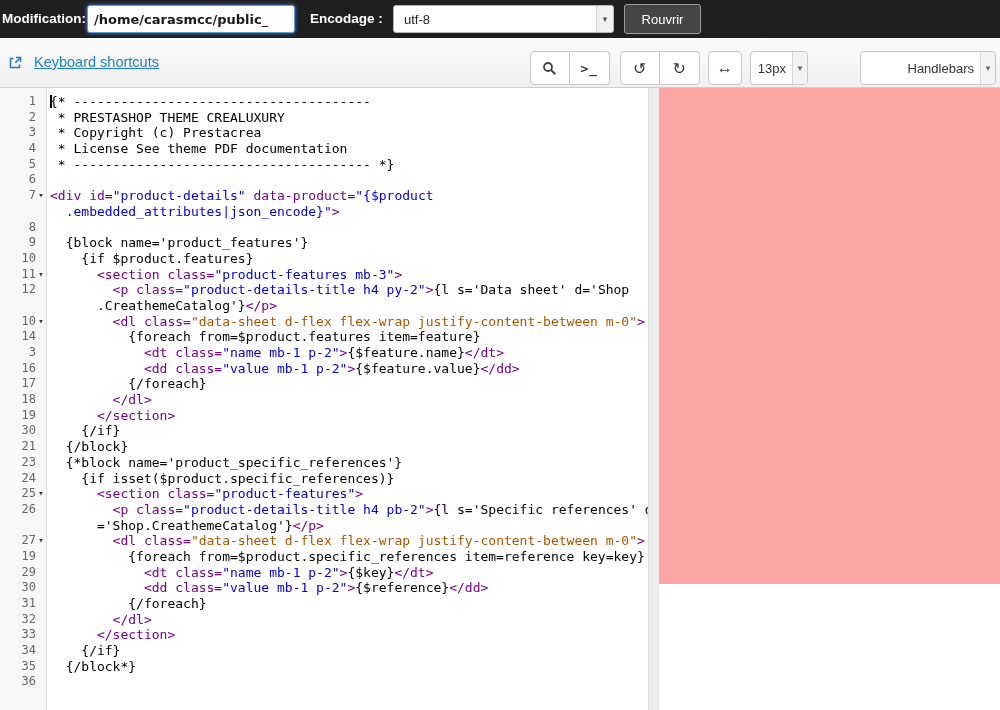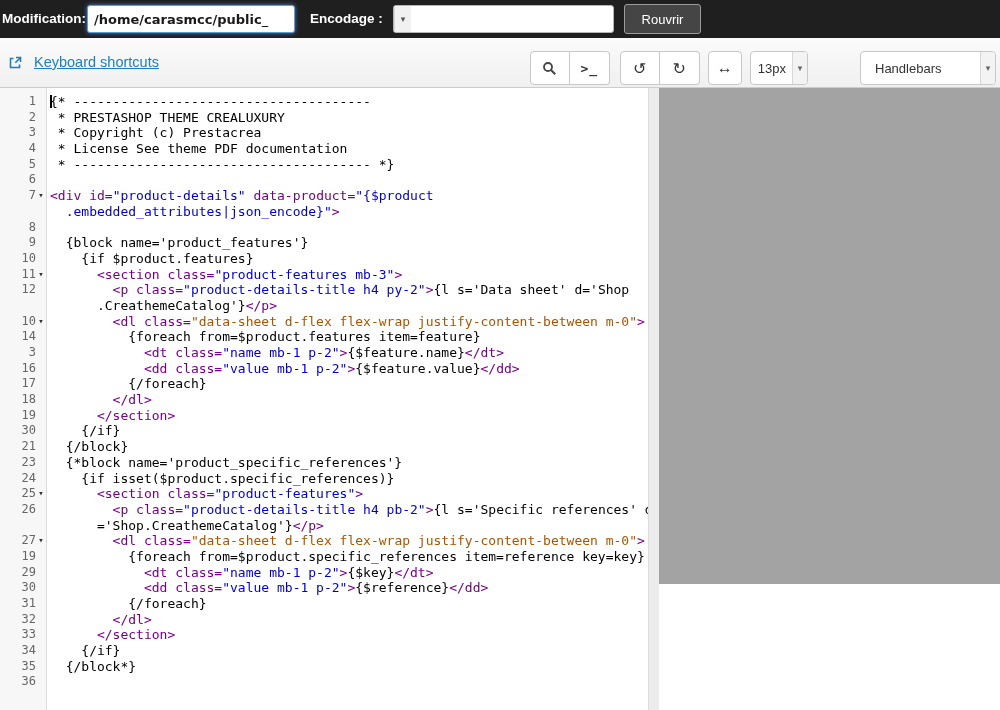--- a/index.html
+++ b/index.html
@@ -1,18 +1,18 @@
 <!DOCTYPE html>
 <html><head>
 <meta charset="utf-8">
 <style>
   * { margin:0; padding:0; box-sizing:border-box; }
   html,body { width:1000px; height:710px; overflow:hidden; background:#fff;
               font-family:"Liberation Sans", sans-serif; }
-  .app { position:relative; width:1000px; height:584px; background:#a3a3a3; }
+  .app { position:relative; width:1000px; height:584px; background:#fca5a5; }
 
   
   .topbar { position:absolute; top:0; left:0; width:1000px; height:38px; background:#1f1f1f; }
   .tb-label { position:absolute; color:#fff; font-weight:bold; font-size:13.5px; top:11px; white-space:nowrap; }
   #mod-label { left:2px; }
   #enc-label { left:310px; }
   .path-input { position:absolute; left:87px; top:5px; width:208px; height:28px;
                 border:1px solid #5d9bd3; border-radius:3px; outline:none;
                 box-shadow:0 0 4px rgba(77,144,254,.85);
                 font:600 13px "DejaVu Sans", sans-serif; color:#1a1a1a; padding:0 6px; background:#fff; }
@@ -34,21 +34,21 @@
   .tools { position:absolute; right:4px; top:13px; display:flex; align-items:center; }
   .tbtn { height:34px; min-width:40px; background:#fff; border:1px solid #c8c8c8; border-radius:4px;
           color:#333; font-size:16px; display:flex; align-items:center; justify-content:center; cursor:pointer; }
   .btn-group { display:flex; }
   .btn-group .tbtn:first-child { border-radius:4px 0 0 4px; }
   .btn-group .tbtn:last-child  { border-radius:0 4px 4px 0; border-left:none; }
   .gap10 { width:10px; } .gap8 { width:8px; } .gap52 { width:52px; }
   .console-glyph { font:bold 13px "DejaVu Sans Mono", monospace; letter-spacing:1px; }
   .tb-select { height:34px; background:#fff; border:1px solid #c8c8c8; border-radius:4px;
                display:flex; align-items:center; cursor:default; }
-  .tb-select .sel-txt { font-size:13px; color:#333; padding:0 6px 0 8px; white-space:nowrap; }
+  .tb-select .sel-txt { font-size:13px; color:#333; padding:0 6px 0 8px; white-space:nowrap;text-align:right; }
   .tb-select .sel-caret { width:15px; align-self:stretch; display:flex; align-items:center; justify-content:center;
                           border-left:1px solid #d8d8d8; background:#f3f3f3; color:#666; font-size:9px;
                           border-radius:0 3px 3px 0; }
   #syntax-select { width:136px; } #syntax-select .sel-txt { flex:1; padding-left:14px; }
   #fontsize-select .sel-txt { padding-left:7px; }
 
   
   .editor { position:absolute; top:88px; left:0; width:659px; height:622px; background:#fff;
             font-family:"DejaVu Sans Mono", monospace; font-size:13px; }
   .editor::before { content:""; position:absolute; left:0; top:0; width:46px; height:100%;
@@ -71,20 +71,21 @@
 </head>
 <body>
 
 <div class="app">
 
   <div class="topbar">
     <span id="mod-label" class="tb-label">Modification:</span>
     <input class="path-input" type="text" value="/home/carasmcc/public_" style="">
     <span id="enc-label" class="tb-label">Encodage :</span>
     <div class="enc-select">
+      <span class="enc-value">utf-8</span>
       <span class="enc-caret">▾</span>
     </div>
     <button class="reopen-btn">Rouvrir</button>
   </div>
 
   <div class="toolbar">
     <a class="shortcuts">
       <span style="display:flex;">
         <svg width="15" height="15" viewBox="0 0 15 15">
           <path d="M5.5 3.5 H2.5 V12.5 H11.5 V9.5" fill="none" stroke="#1e7ec2" stroke-width="1.6"></path>

